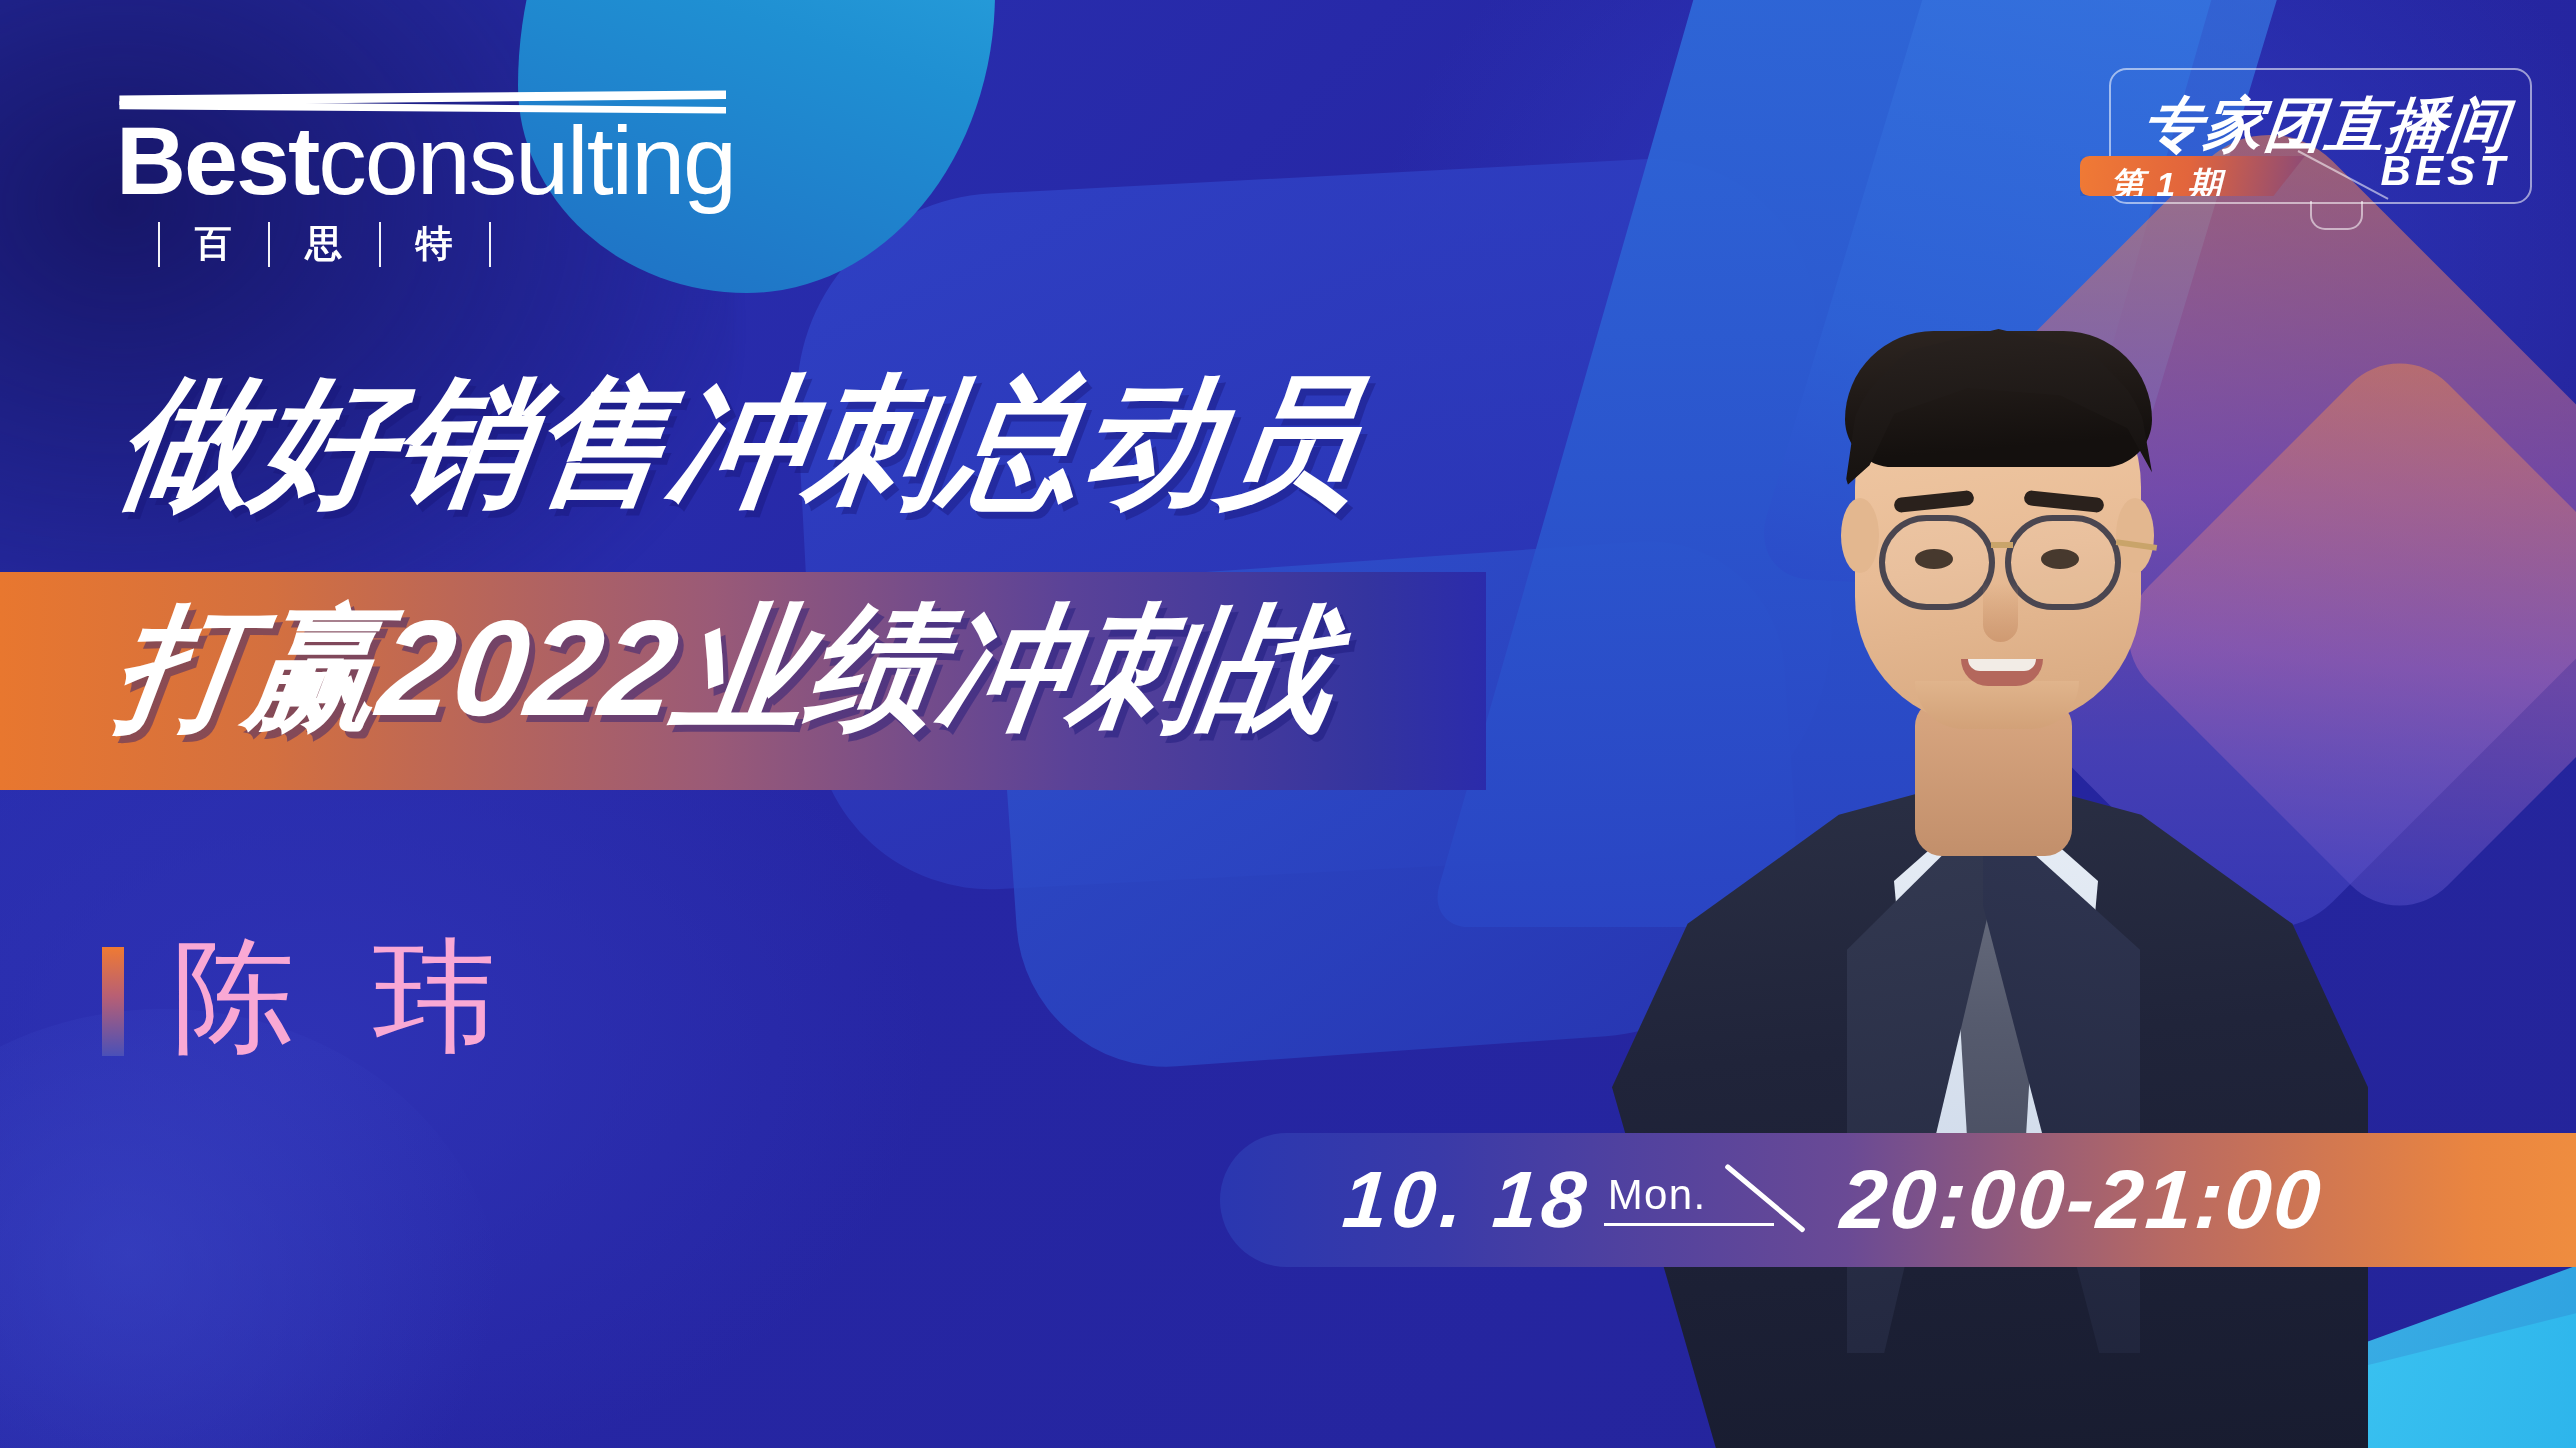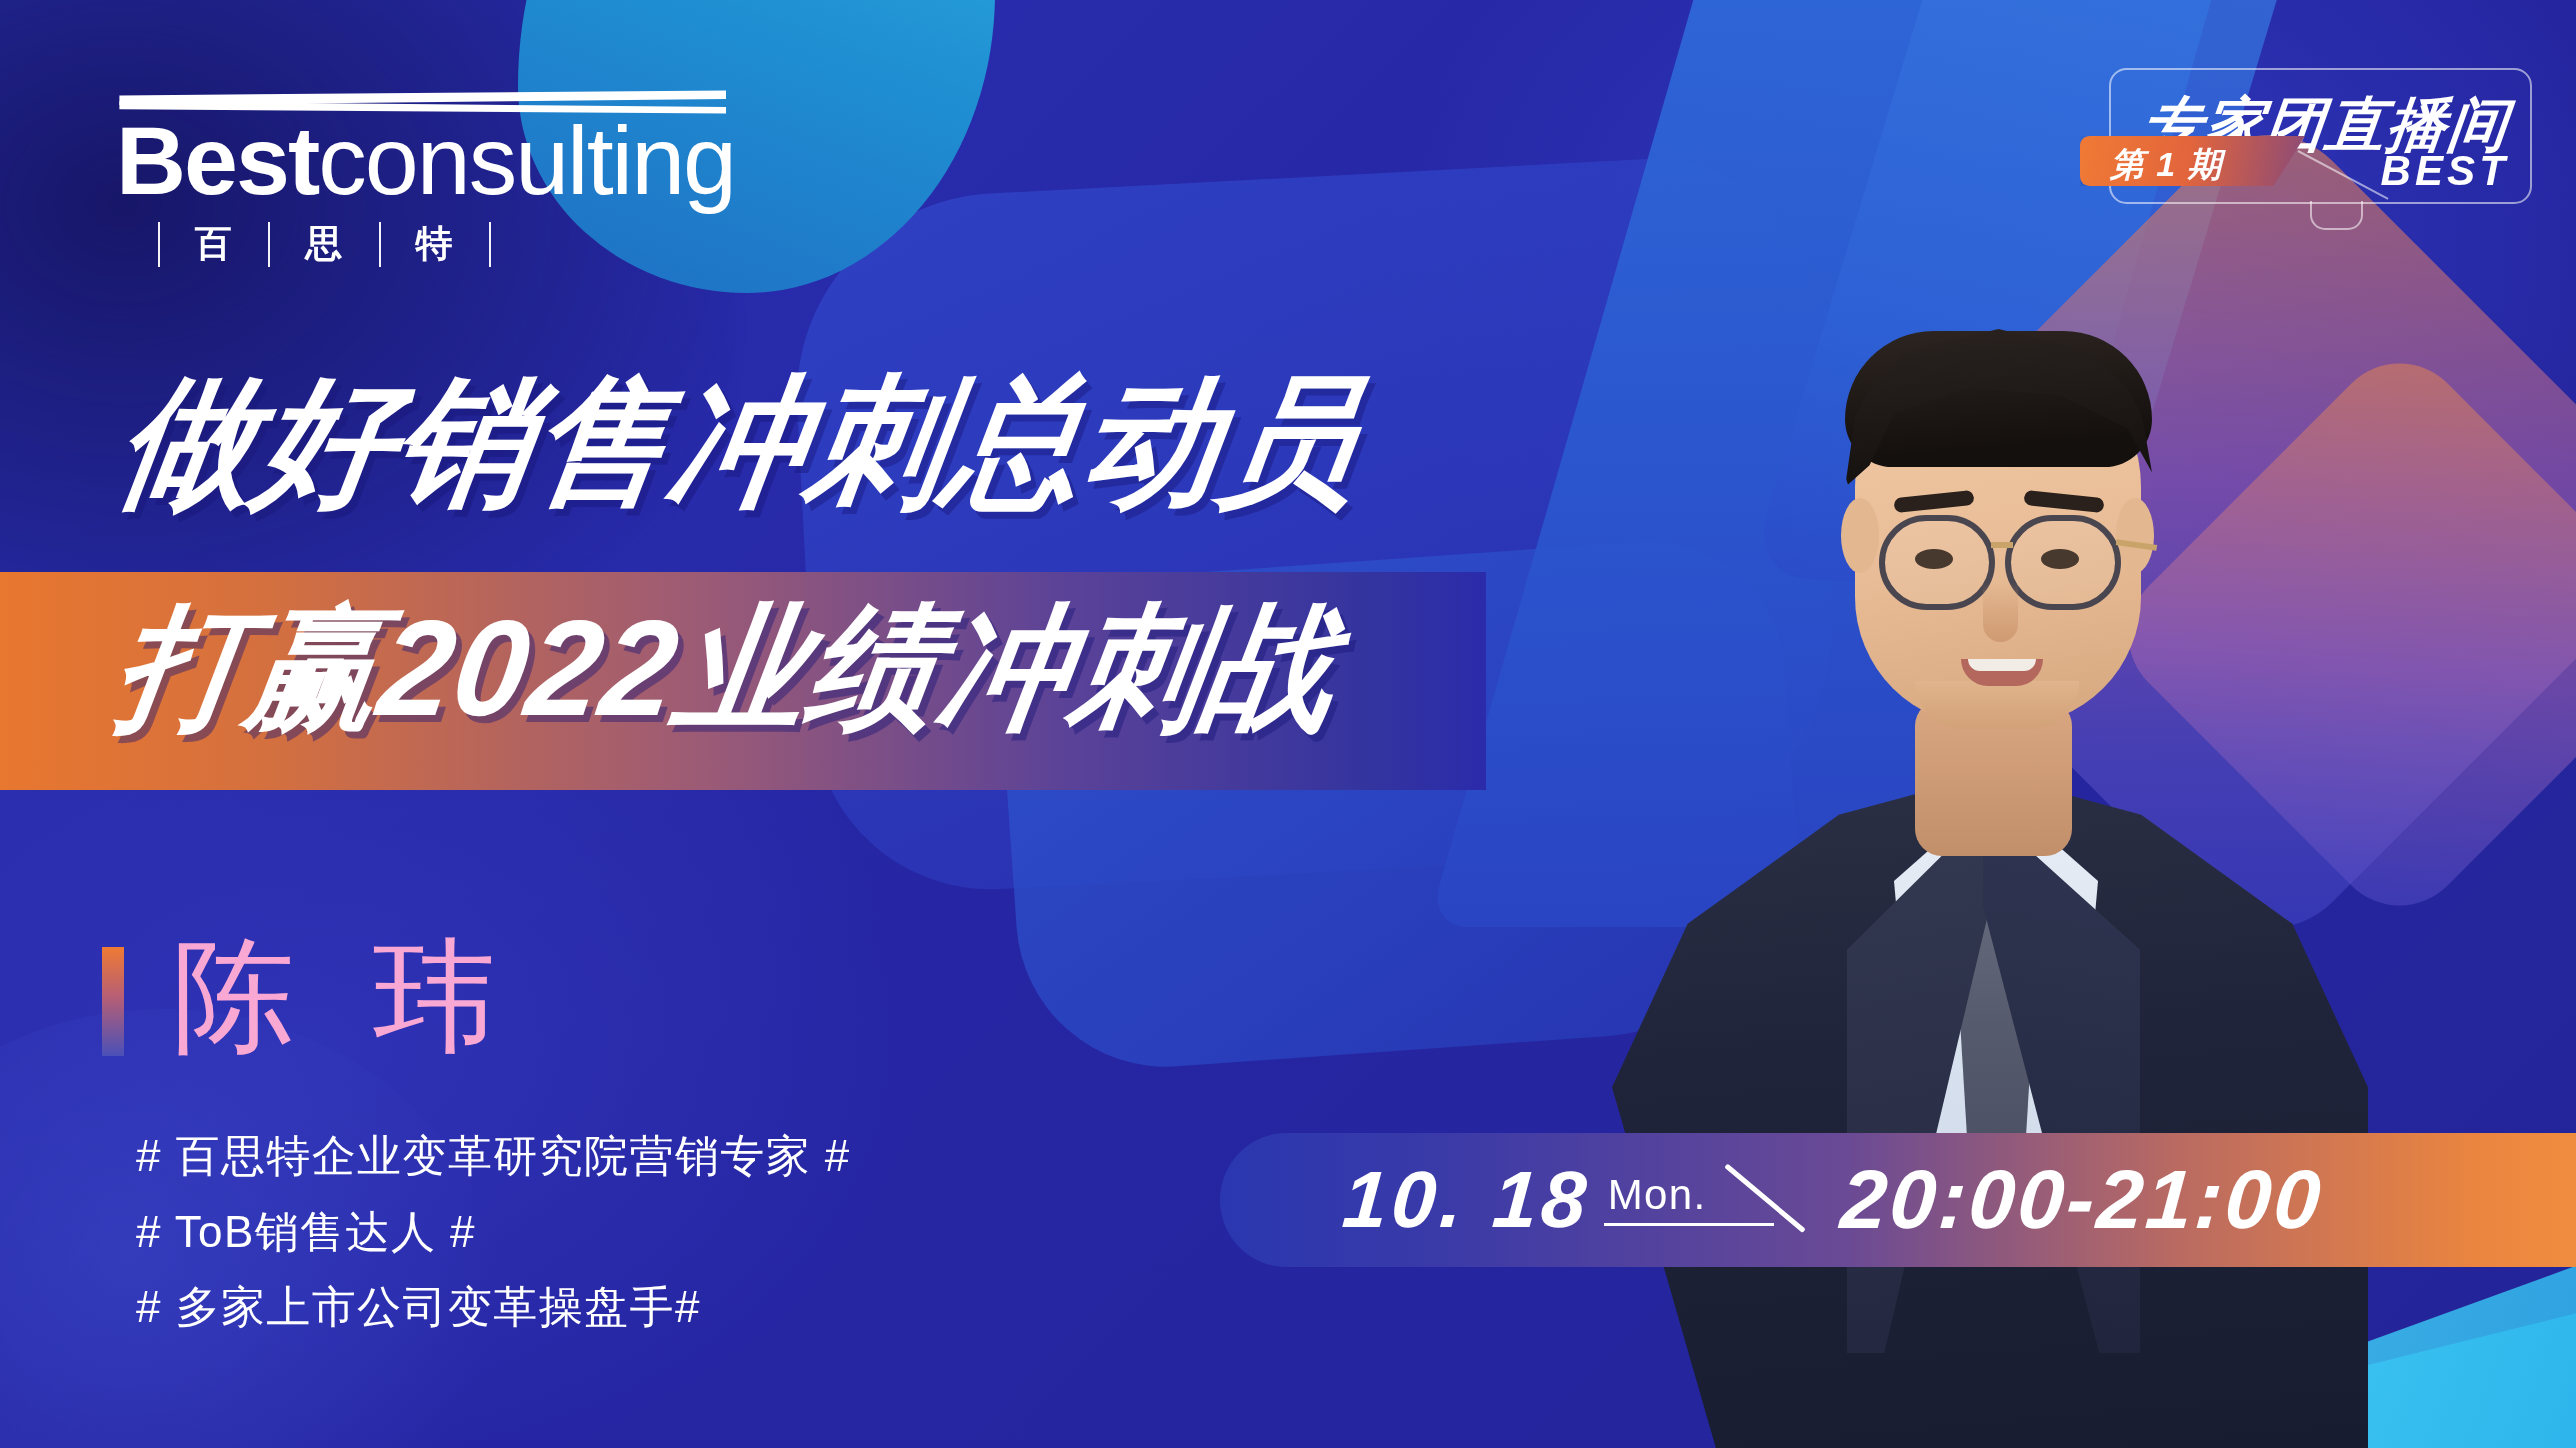--- a/index.html
+++ b/index.html
@@ -154,21 +154,21 @@
     border-radius:0 0 15px 15px;
     background:transparent;
   }
   .badge-title{
     position:absolute;left:34px;top:17.7px;
     font-size:59px;font-weight:700;color:#fff;letter-spacing:2px;
     font-style:italic;white-space:nowrap;
     transform:skewX(-6deg);
   }
   .badge-ribbon{
-    position:absolute;left:-29px;top:68px;height:50px;width:225px;
+    position:absolute;left:-29px;top:88px;height:40px;width:225px;
     background:linear-gradient(100deg,#f07a35 0%,#e2653c 48%,#8a4a78 100%);
     border-radius:9.5px 0 0 9.5px;
     clip-path:polygon(0 0,100% 0,86% 100%,0 100%);
     box-shadow:0 2.7px 8.2px rgba(0,0,0,.18);
   }
   .badge-ribbon span{
     position:absolute;left:30px;top:5.5px;
     font-size:34px;font-weight:700;color:#fff;font-style:italic;letter-spacing:1.4px;
     white-space:nowrap;
   }
@@ -405,25 +405,20 @@
   <div class="title-wrap">
     <div class="title title-1">做好销售冲刺总动员</div>
     <div class="title title-2">打赢2022业绩冲刺战</div>
   </div>
 
   <div class="name-row">
     <div class="name-bar"></div>
     <div class="name-text">陈  玮</div>
   </div>
 
-  <div class="creds">
-    <div class="cred"># 百思特企业变革研究院营销专家 #</div>
-    <div class="cred"># ToB销售达人 #</div>
-    <div class="cred"># 多家上市公司变革操盘手#</div>
-  </div>
 
   <div class="timebar">
     <div class="timebar-inner">
       <div class="tb-date">10. 18</div>
       <div class="tb-day">Mon.</div>
       <div class="tb-slash">
           <i></i>
         </div>
       <div class="tb-time">20:00-21:00</div>
     </div>

